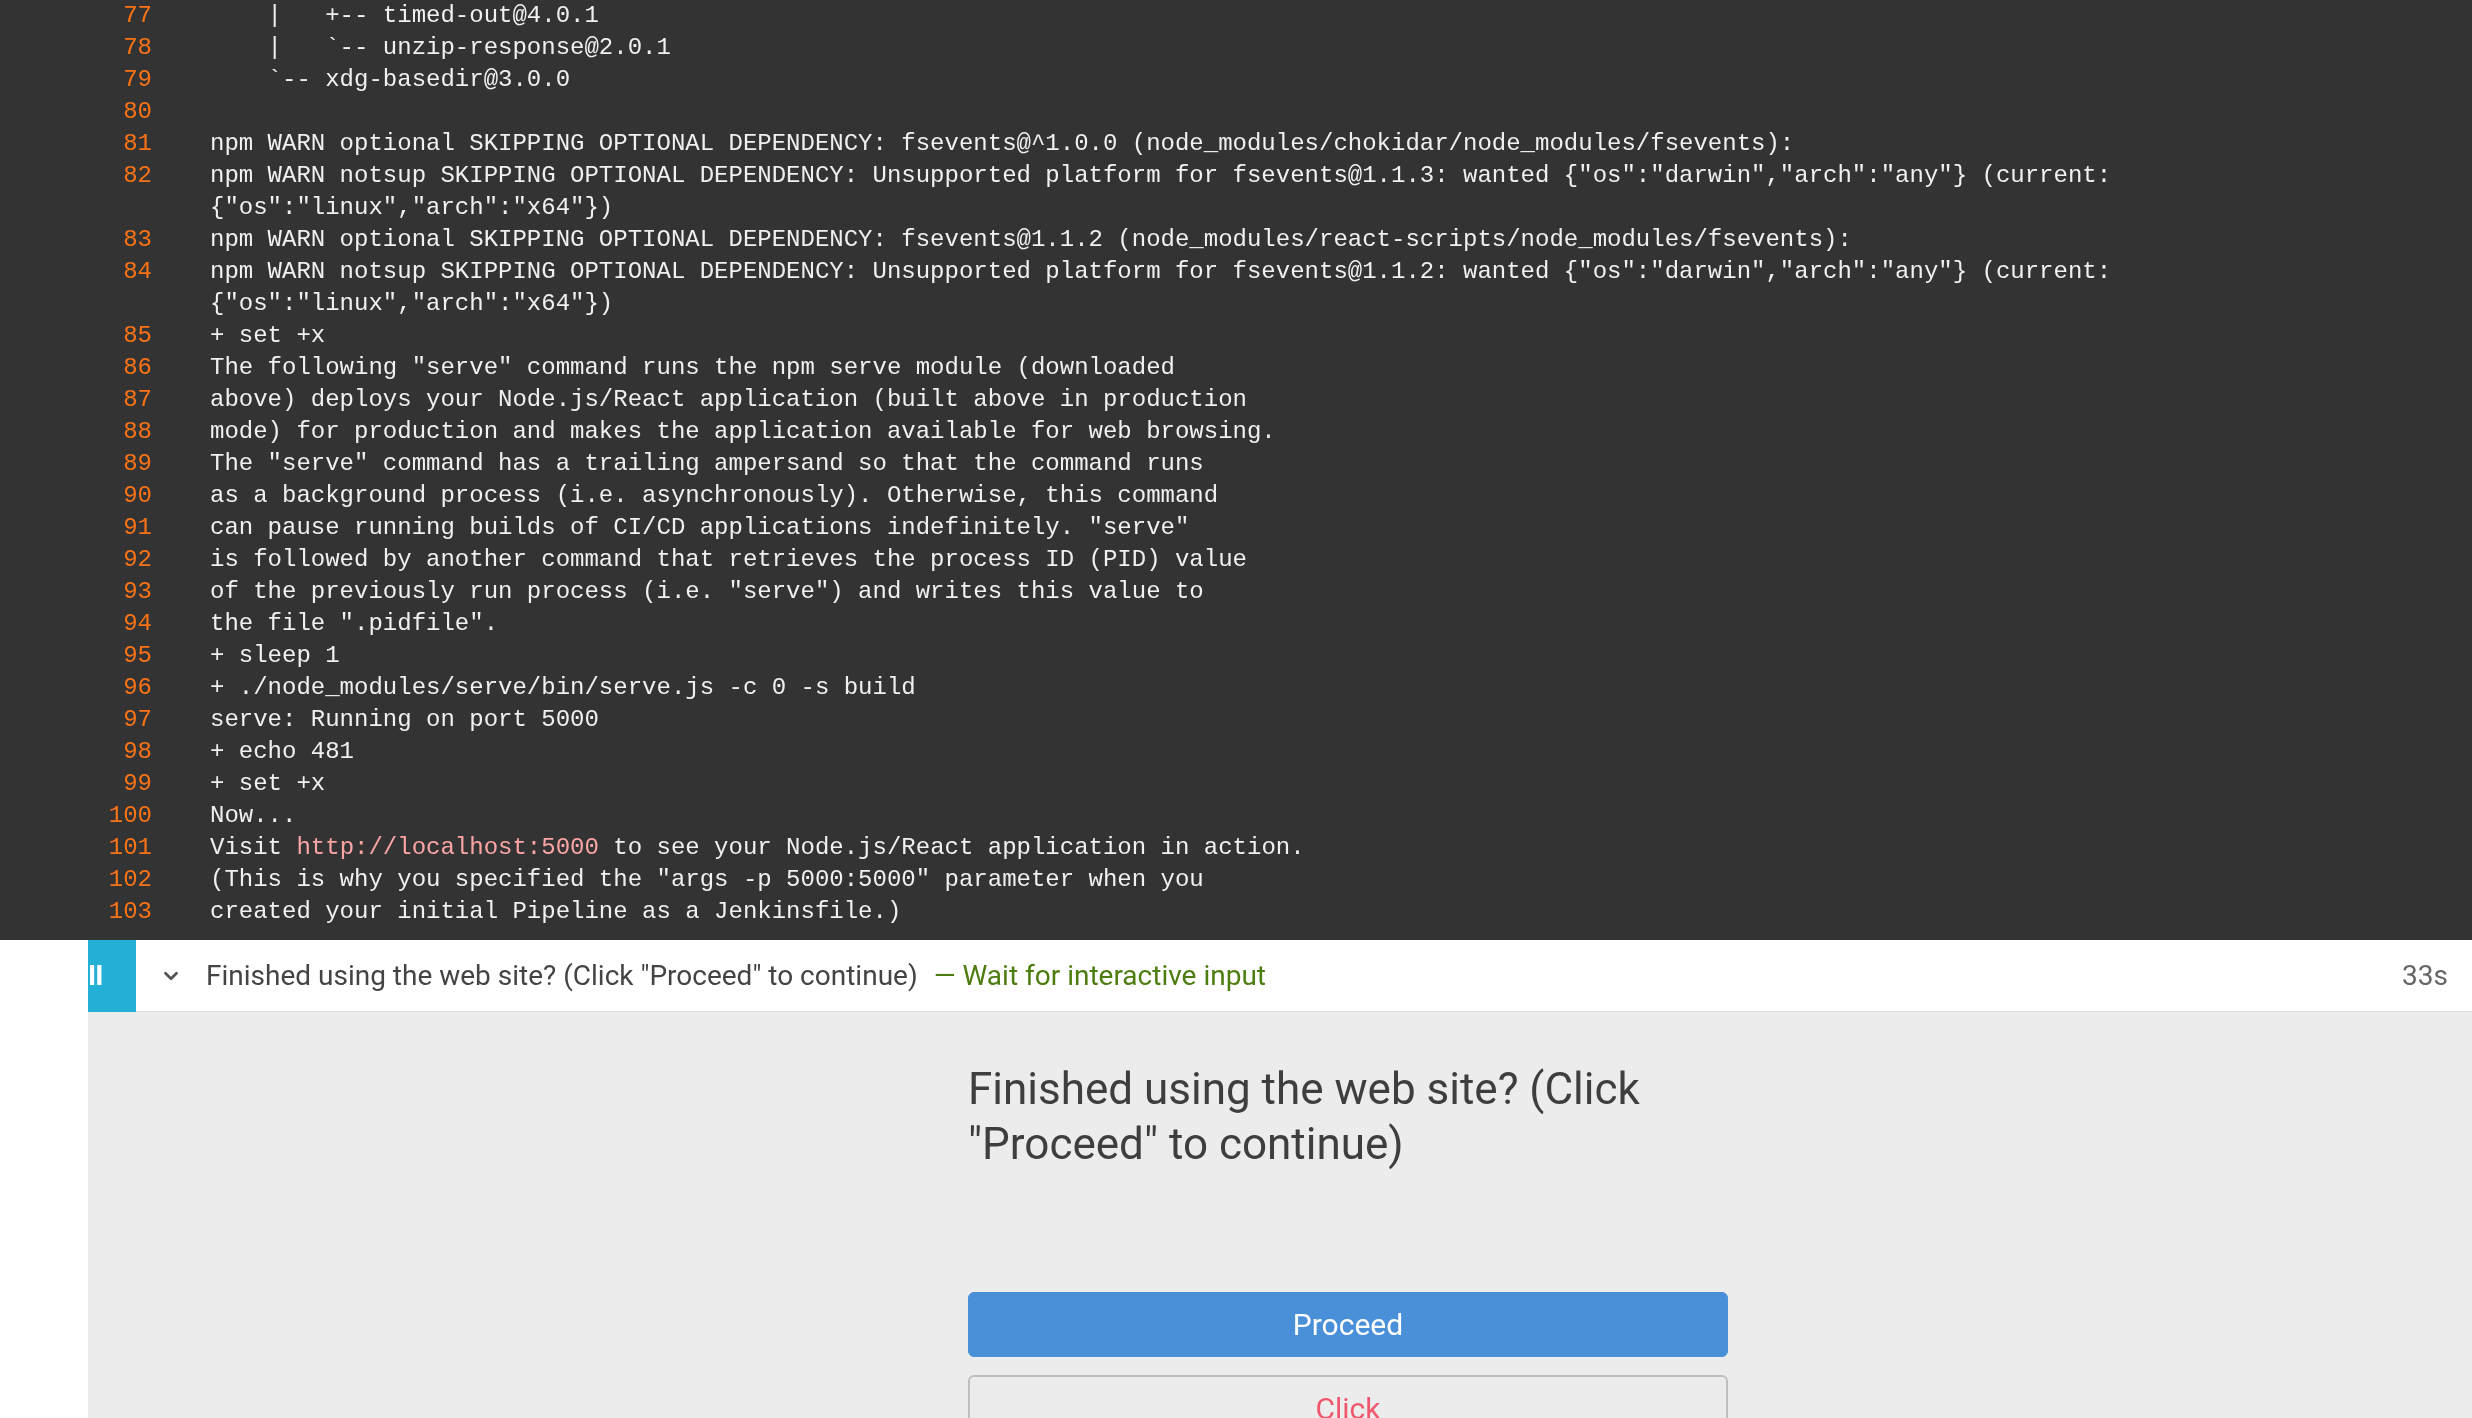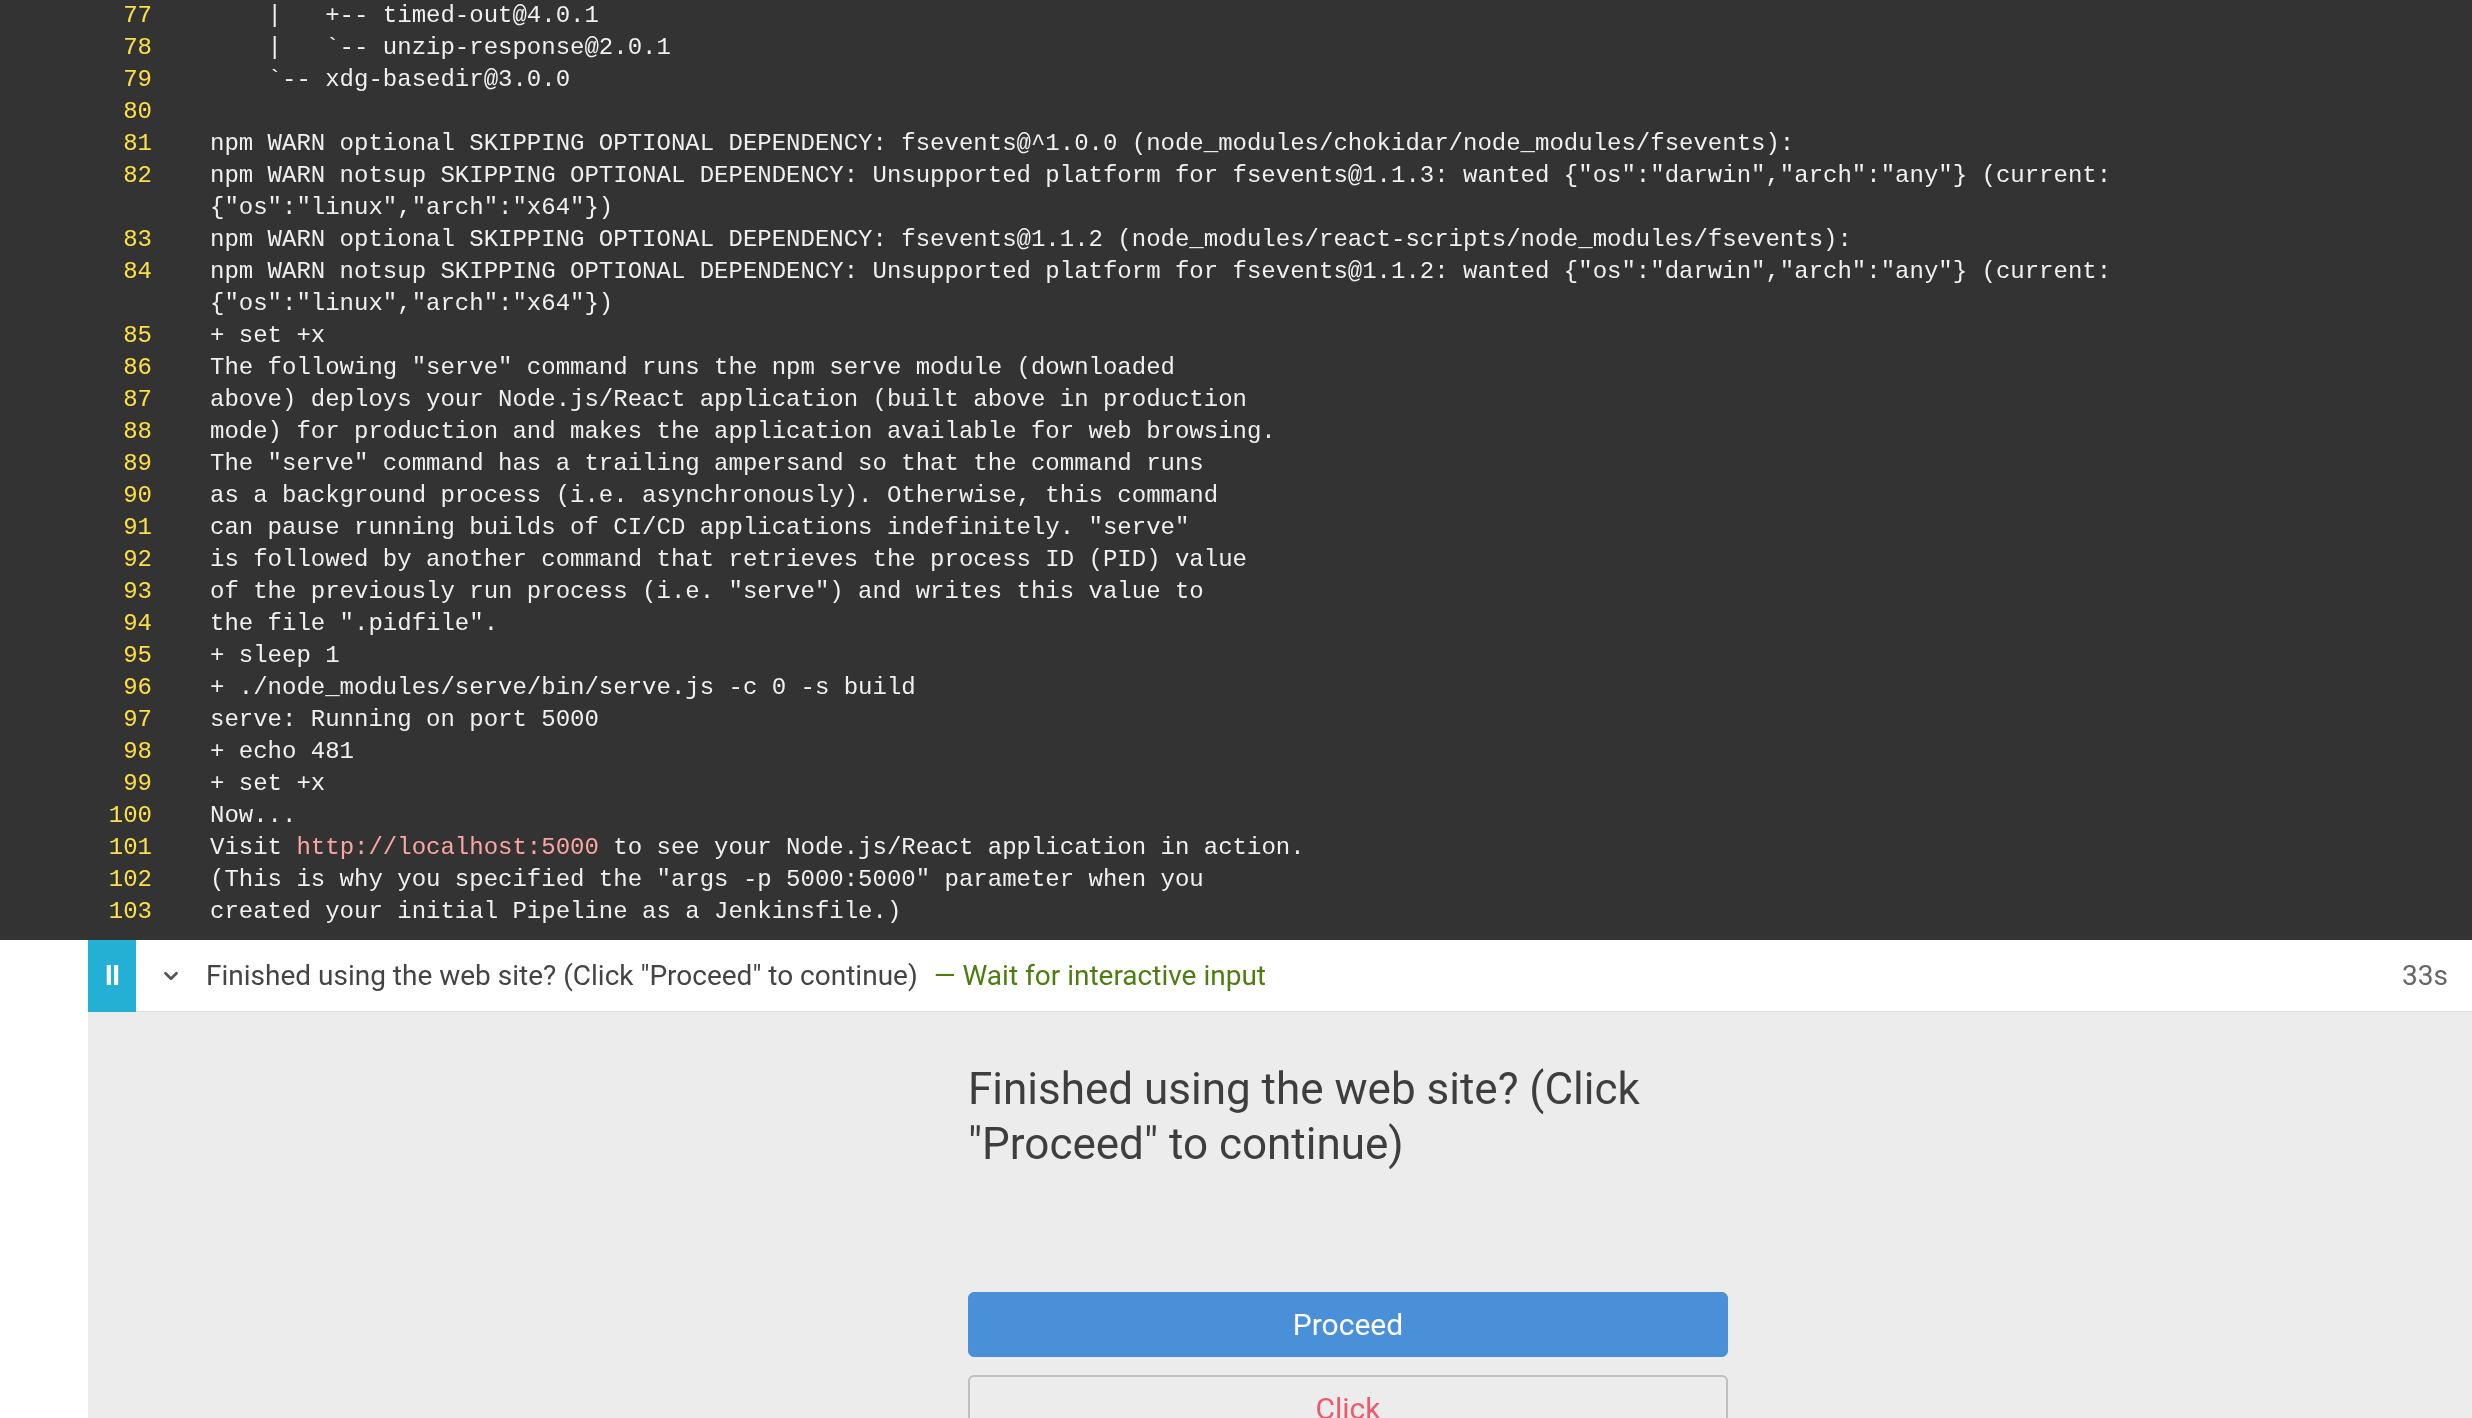--- a/index.html
+++ b/index.html
@@ -22,21 +22,21 @@
     white-space: pre;
   }
   .console-row {
     display: flex;
     align-items: flex-start;
     white-space: pre-wrap;
   }
   .ln {
     width: 210px;
     text-align: right;
-    color: #fde047;
+    color: #f97316;
     padding-right: 58px;
     flex-shrink: 0;
     user-select: none;
   }
   .code {
     flex: 1 1 auto;
     min-width: 0;
     padding-right: 118px;
   }
   .code a {
@@ -51,21 +51,21 @@
     border-bottom: 1px solid #e0e0e0;
     height: 72px;
     width: 2400px;
     margin-left: 88px;
   }
   .pause-badge {
     width: 48px;
     height: 72px;
     display: flex;
     align-items: center;
-    justify-content: center;
+    justify-content: flex-start;
     background: #24b0d5;
     color: #ffffff;
     flex-shrink: 0;
   }
   .pause-badge span {
     font-size: 28px;
     font-weight: 700;
     letter-spacing: -1px;
   }
   .chev {

